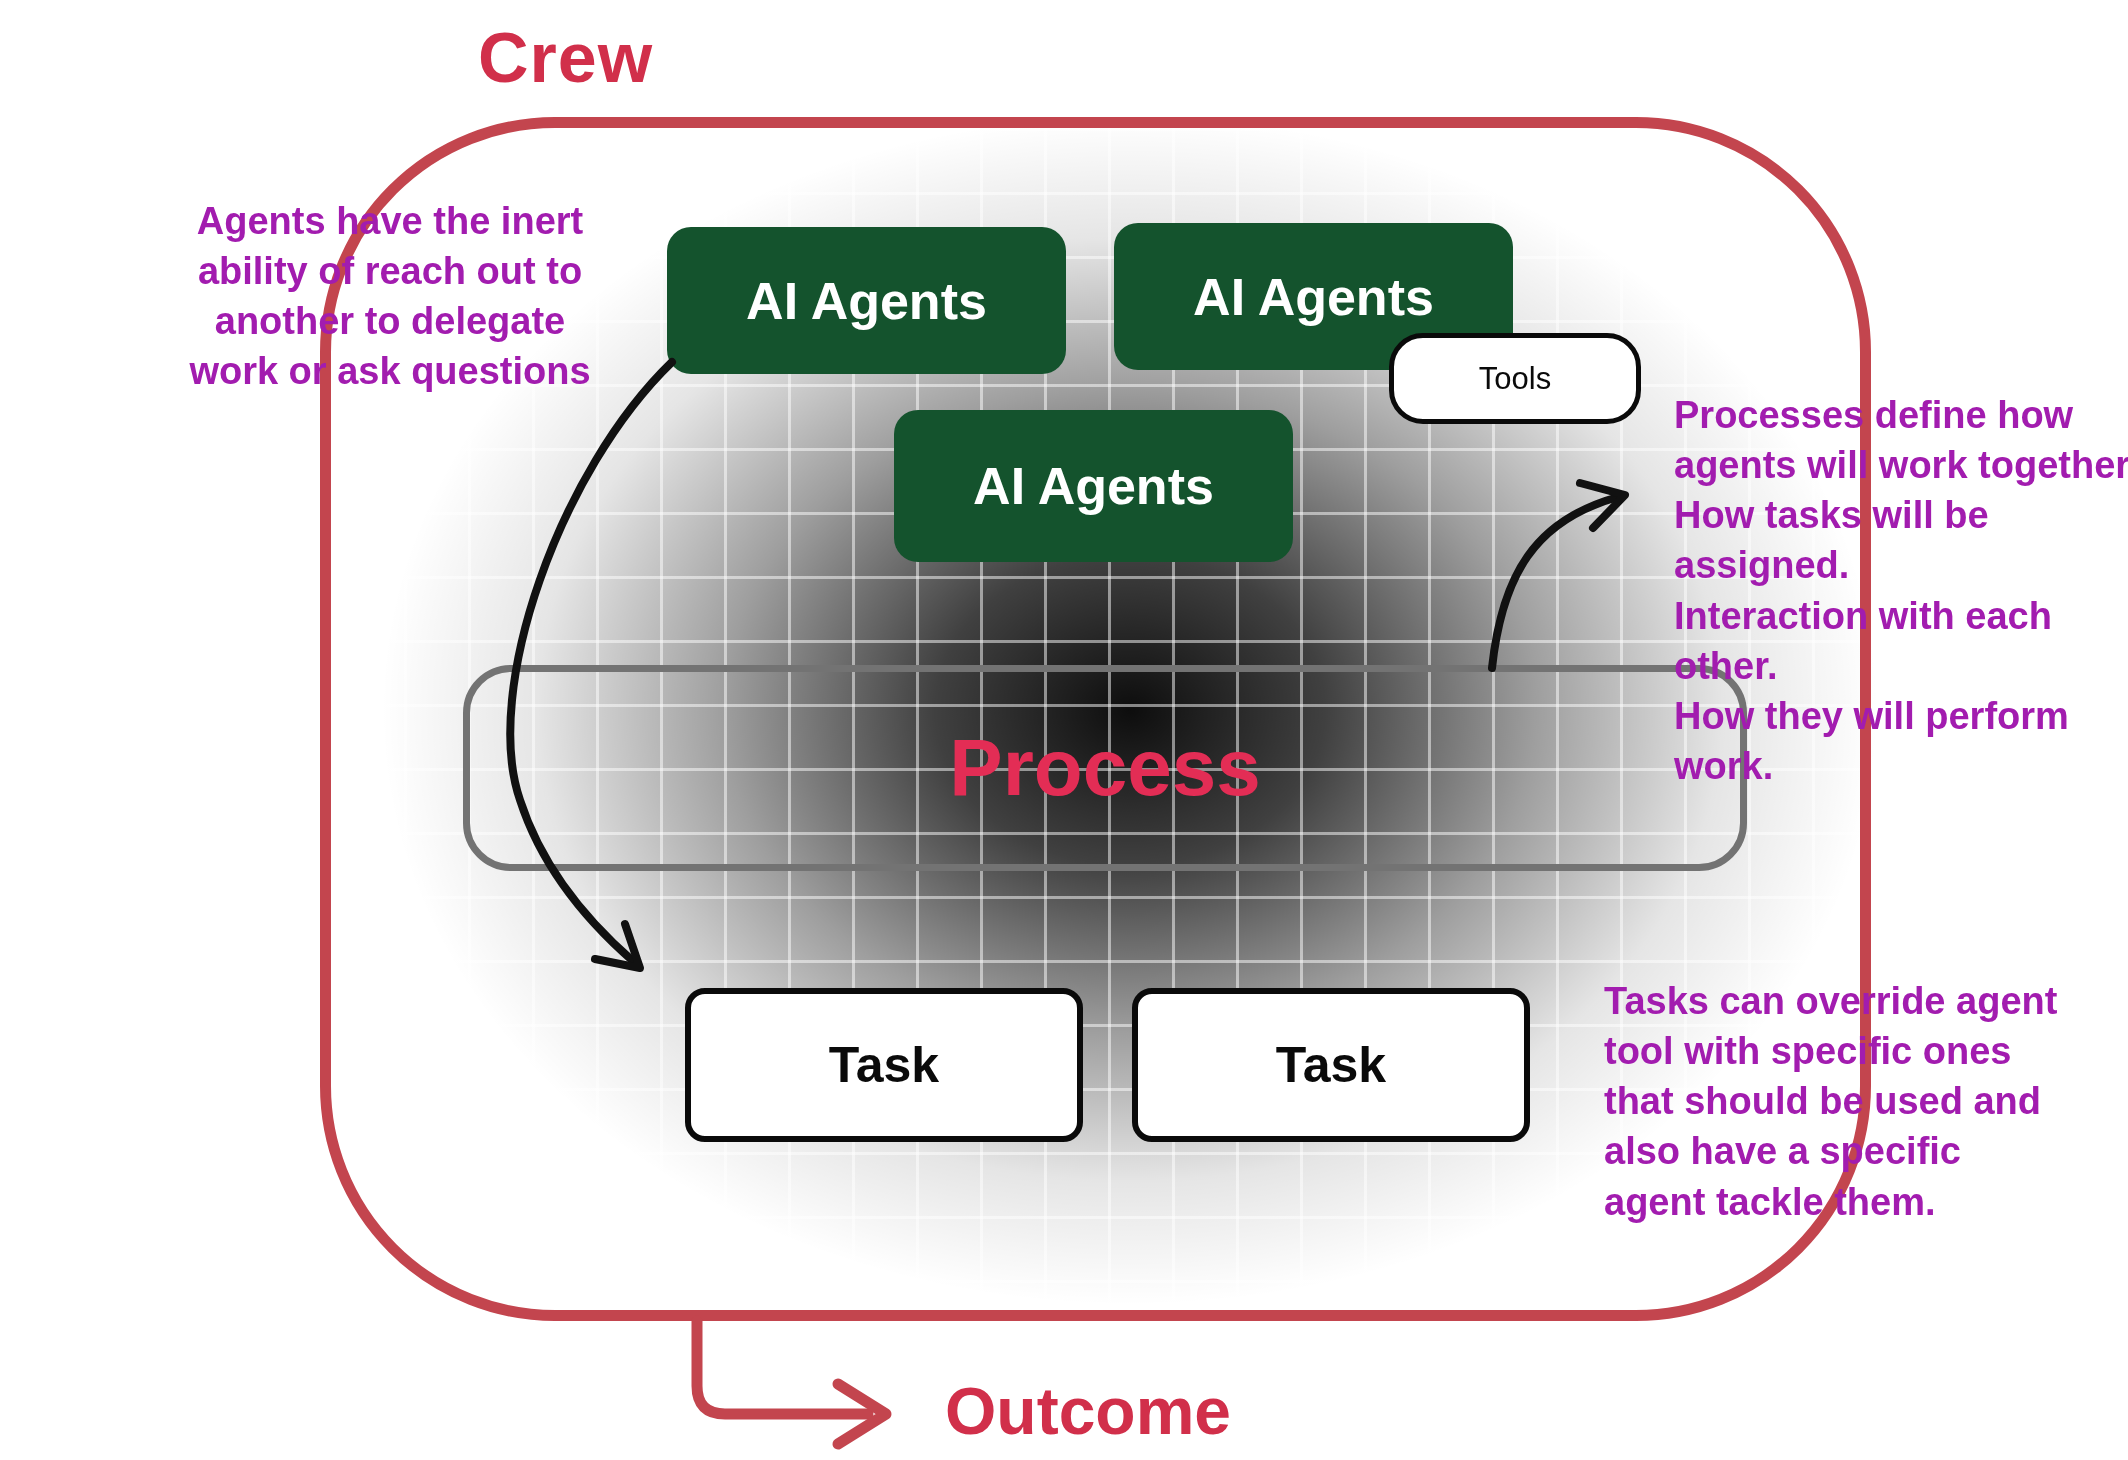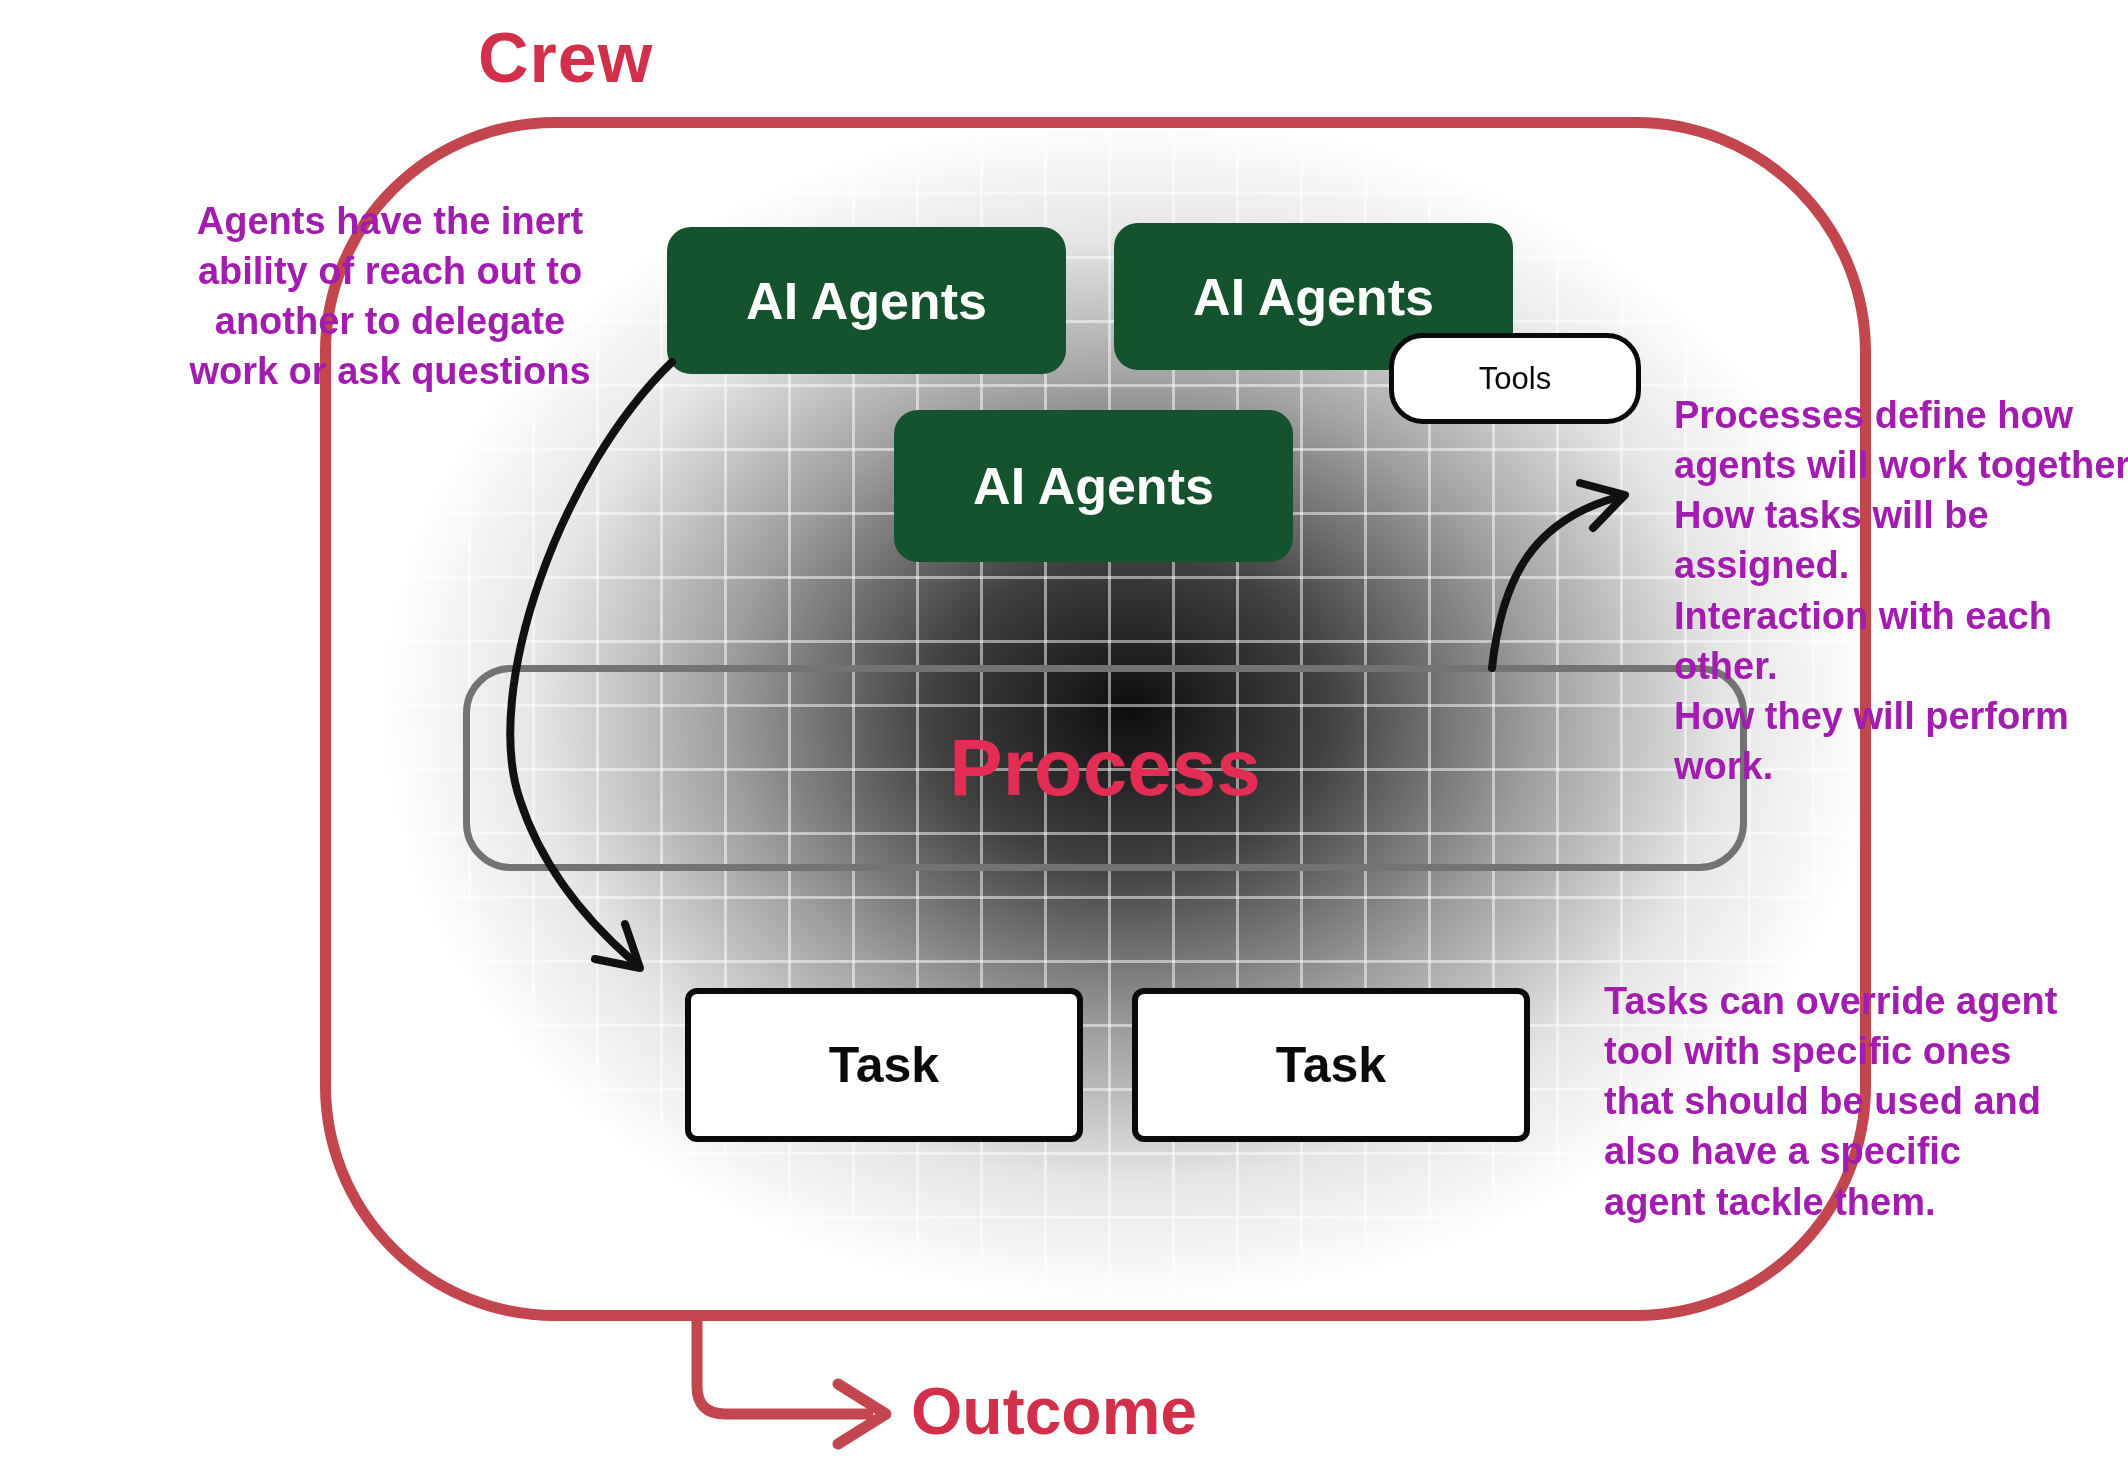--- a/index.html
+++ b/index.html
@@ -55,36 +55,36 @@
     background:#ffffff;border:5px solid #0a0a0a;border-radius:34px;
     display:flex;align-items:center;justify-content:center;
     font-size:31px;font-weight:400;color:#0a0a0a;
   }
   .process{
     z-index:2;left:443px;top:665px;width:1284px;height:206px;
     background:transparent;border:7px solid #737373;border-radius:48px;
     color:#e32d55;font-size:80px;font-weight:800;
   }
   .task{
-    z-index:2;background:#ffffff;border:6px solid #0a0a0a;border-radius:12px;
+    z-index:2;background:#ffffff;border:6px solid #0a0a0a;border-radius:20px;
     color:#0a0a0a;font-size:50px;
   }
   .task1{left:665px;top:988px;width:398px;height:154px;}
   .task2{left:1112px;top:988px;width:398px;height:154px;}
   .note{
     position:absolute;z-index:5;
     color:#a21caf;font-size:38px;font-weight:700;
     line-height:1.32;white-space:pre-line;
   }
   .note-left{left:150px;top:196px;width:440px;text-align:center;}
   .note-rt{left:1654px;top:390px;width:480px;text-align:left;}
   .note-rb{left:1584px;top:976px;width:460px;text-align:left;}
   .outcome{
     position:absolute;z-index:6;
-    left:891px;top:1378px;
+    left:925px;top:1378px;
     font-size:66px;font-weight:800;color:#d12f4a;line-height:1;
   }
   .arrows{
     position:absolute;inset:0;z-index:4;pointer-events:none;
   }
 </style>
 </head>
 <body>
 
 <div class="canvas">

